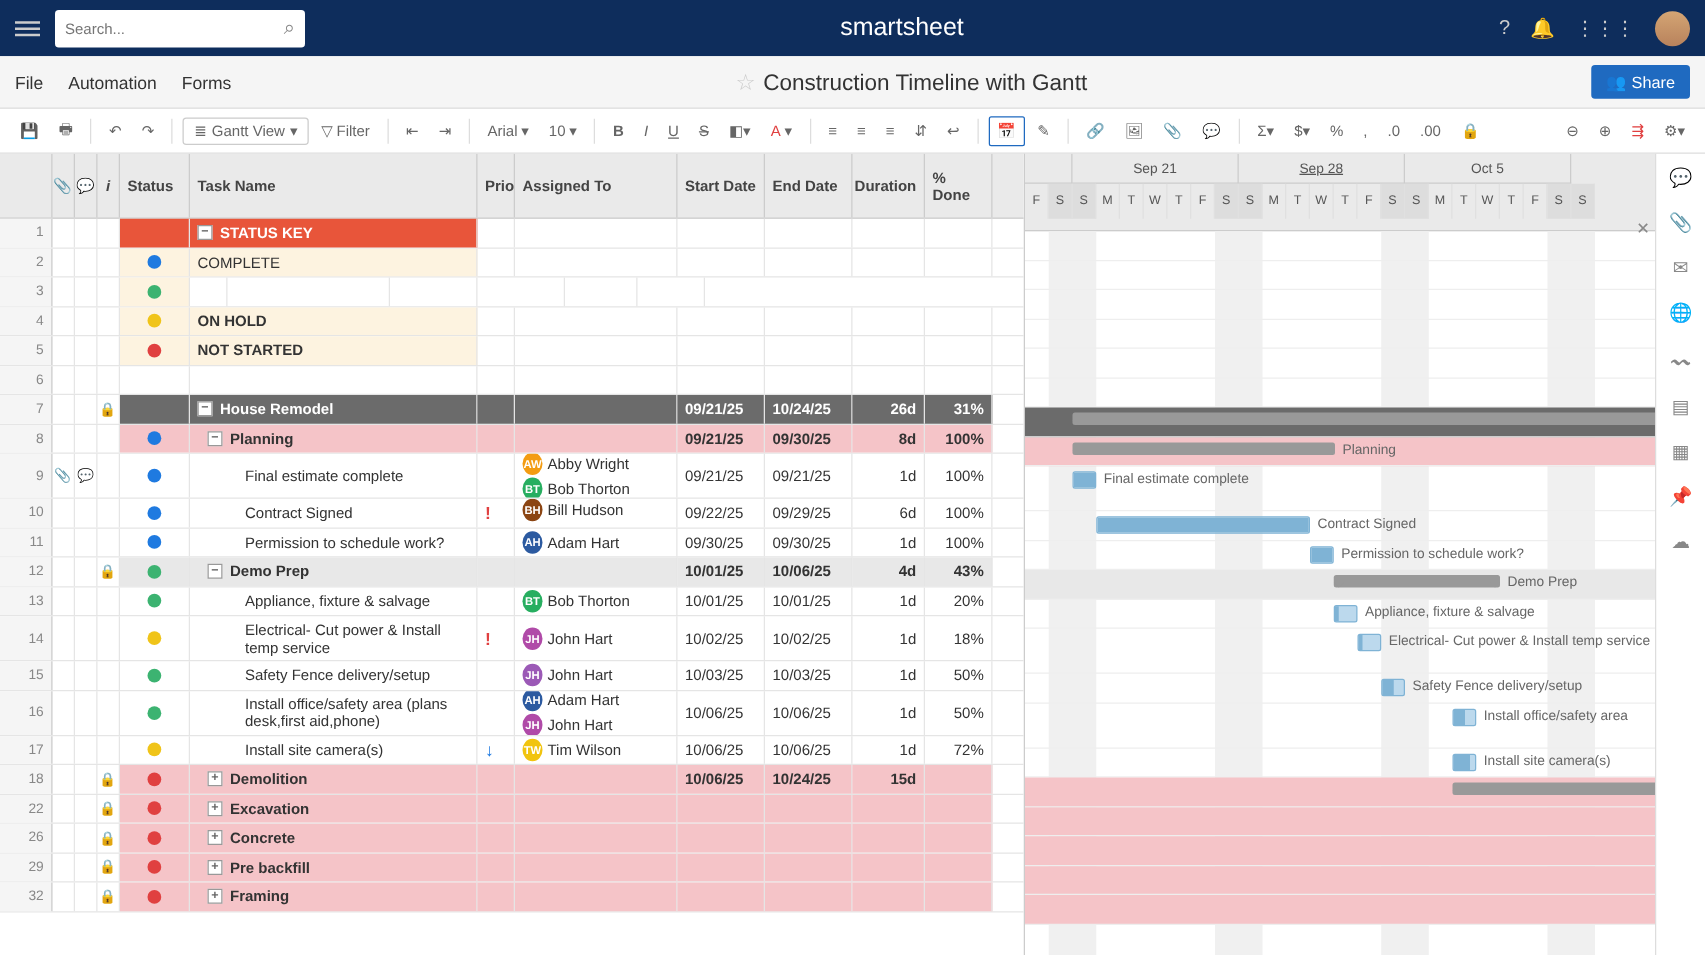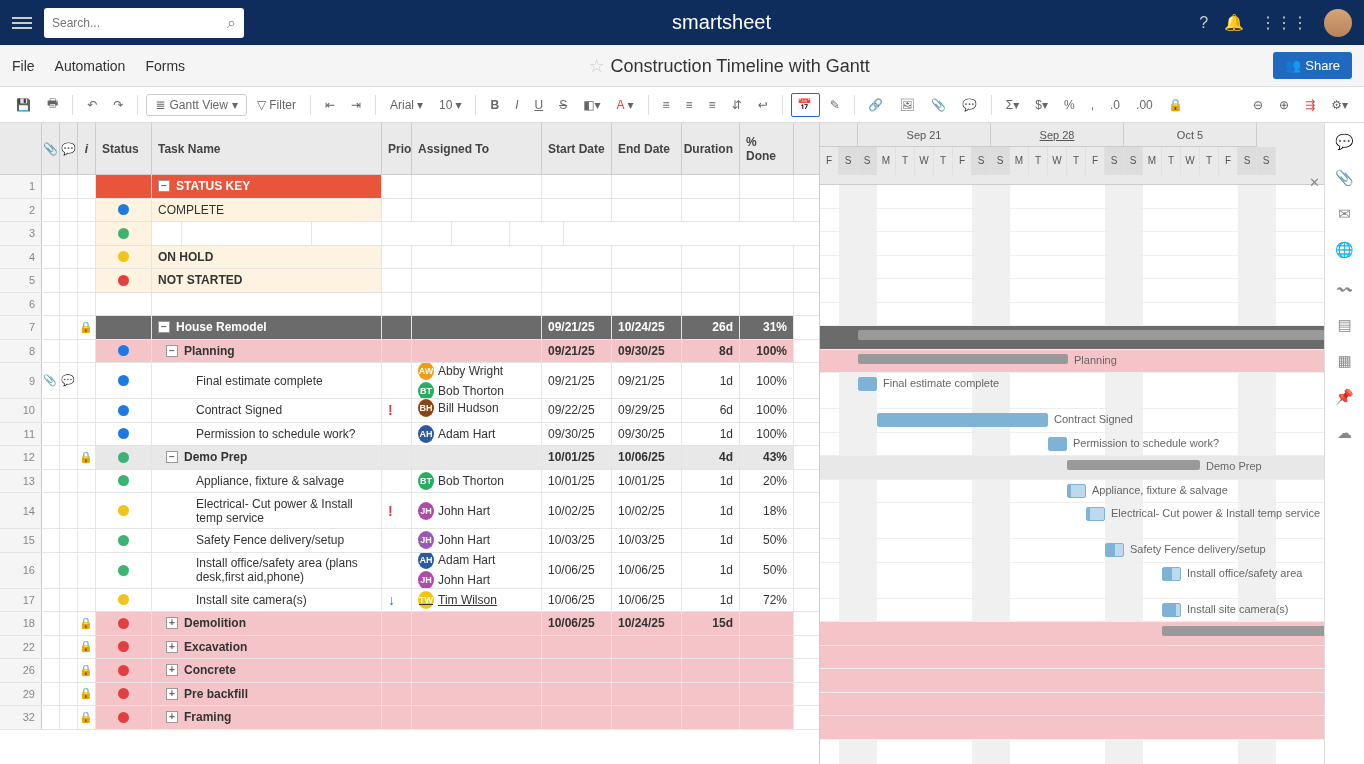--- a/index.html
+++ b/index.html
@@ -569,21 +569,21 @@
           <div class="col-lock"></div>
           <div class="col-status">
             <div class="status-dot dot-yellow"></div>
           </div>
           <div class="col-task indent3">
             <span>Install site camera(s)</span>
           </div>
           <div class="col-prio">
             <span class="prio-low">↓</span>
           </div>
-          <div class="col-assign" style="flex-direction: column; align-items: flex-start; justify-content: center; gap: 2px; text-decoration: underline;">
+          <div class="col-assign" style="flex-direction: column; align-items: flex-start; justify-content: center; gap: 2px;">
             <div class="person">
               <span class="person-av av-ylw">TW</span>
               <span>Tim Wilson</span>
             </div>
           </div>
           <div class="col-start">10/06/25</div>
           <div class="col-end">10/06/25</div>
           <div class="col-dur">1d</div>
           <div class="col-done">72%</div>
         </div>

